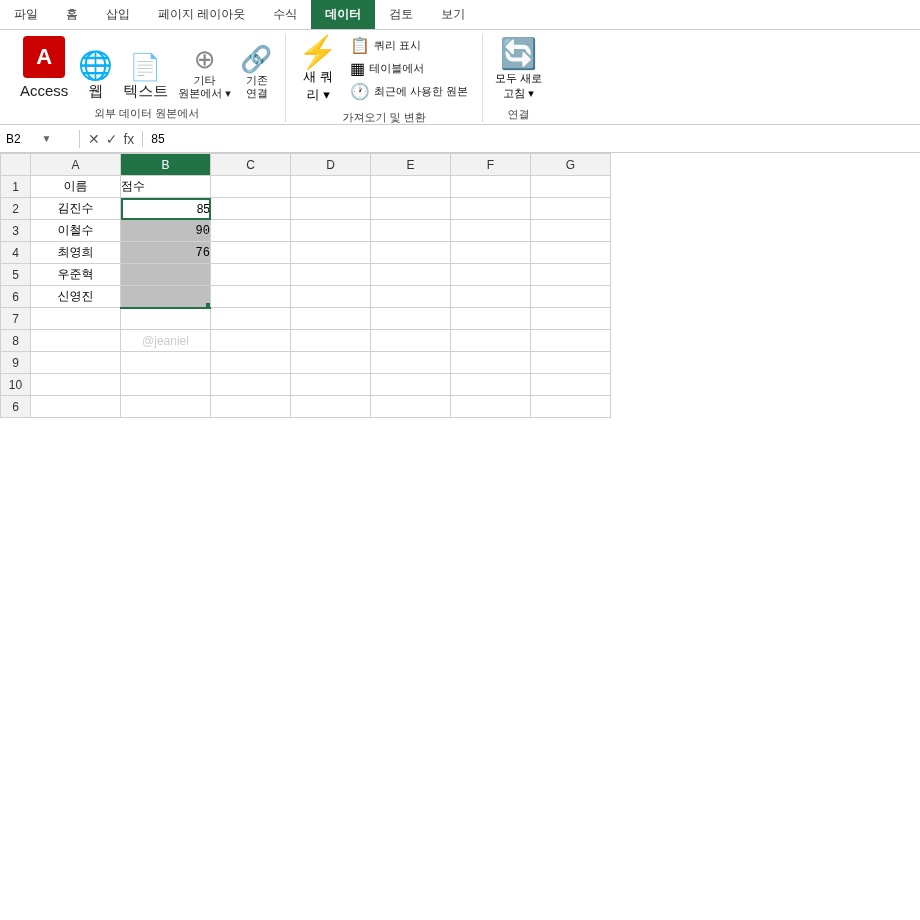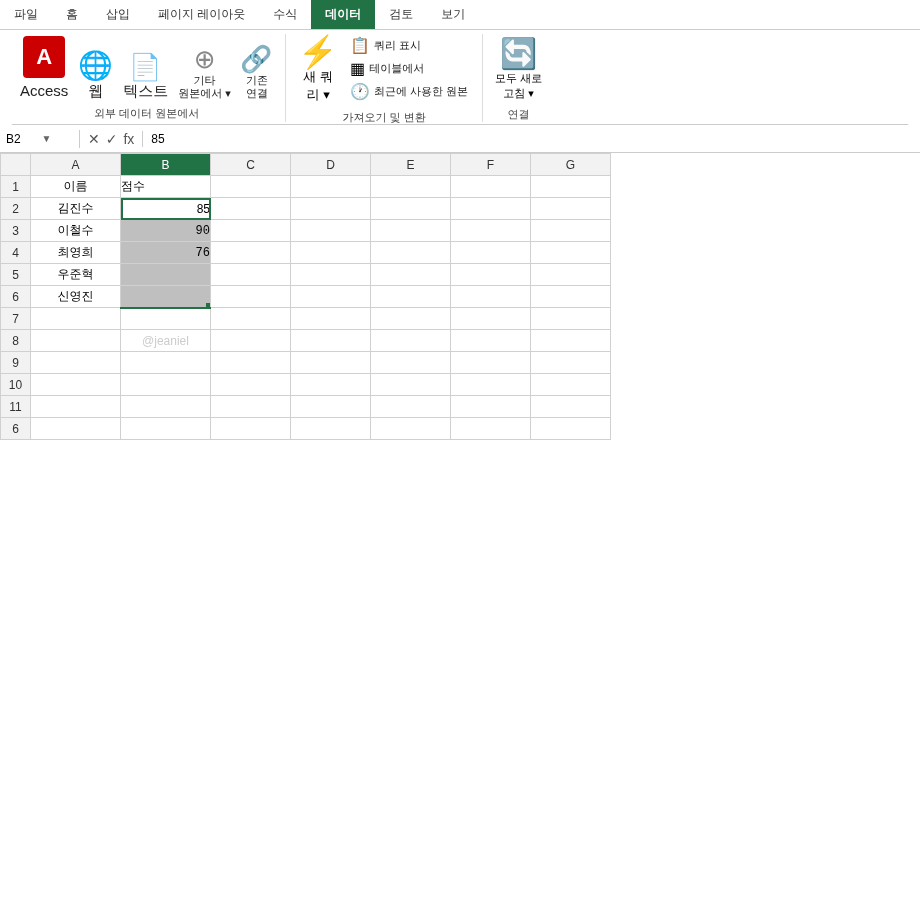--- a/index.html
+++ b/index.html
@@ -1,19 +1,19 @@
 <!DOCTYPE html>
 <html><head>
   <meta charset="utf-8">
   <style>
     * { margin: 0; padding: 0; box-sizing: border-box; }
     body { font-family: 'Malgun Gothic', '맑은 고딕', sans-serif; background: #fff; font-size: 12px; }
 
     
-    .ribbon { background: #0c4a6e; border-bottom: 1px solid #ccc; border-radius: 16px; }
+    .ribbon { background: #0c4a6e; border-bottom: 1px solid #ccc; }
     .ribbon-tabs { display: flex; background: #fff; border-bottom: 1px solid #ccc; }
     .ribbon-tab {
       padding: 6px 14px;
       font-size: 12px;
       cursor: pointer;
       color: #333;
       border: none;
       background: transparent;
     }
     .ribbon-tab.active {
@@ -460,30 +460,20 @@
         <td class="row-header">10</td>
         <td class="cell"></td>
         <td class="cell"></td>
         <td class="cell"></td>
         <td class="cell"></td>
         <td class="cell"></td>
         <td class="cell"></td>
         <td class="cell"></td>
       </tr>
 
-      <tr>
-        <td class="row-header">11</td>
-        <td class="cell"></td>
-        <td class="cell"></td>
-        <td class="cell"></td>
-        <td class="cell"></td>
-        <td class="cell"></td>
-        <td class="cell"></td>
-        <td class="cell"></td>
-      </tr>
 
       <tr>
         <td class="row-header">6</td>
         <td class="cell"></td>
         <td class="cell"></td>
         <td class="cell"></td>
         <td class="cell"></td>
         <td class="cell"></td>
         <td class="cell"></td>
         <td class="cell"></td>

